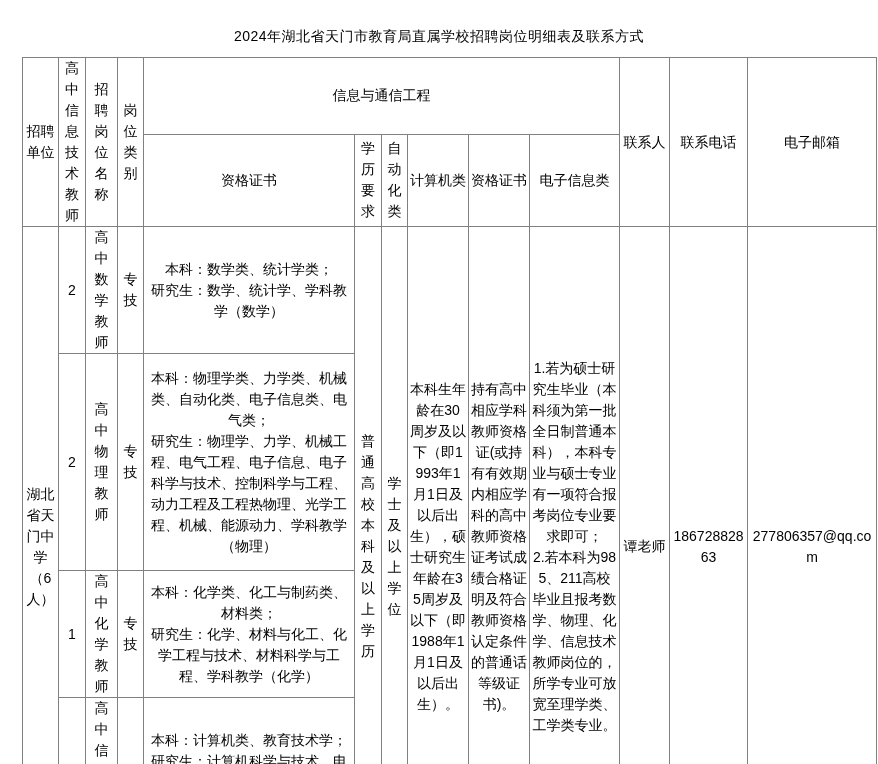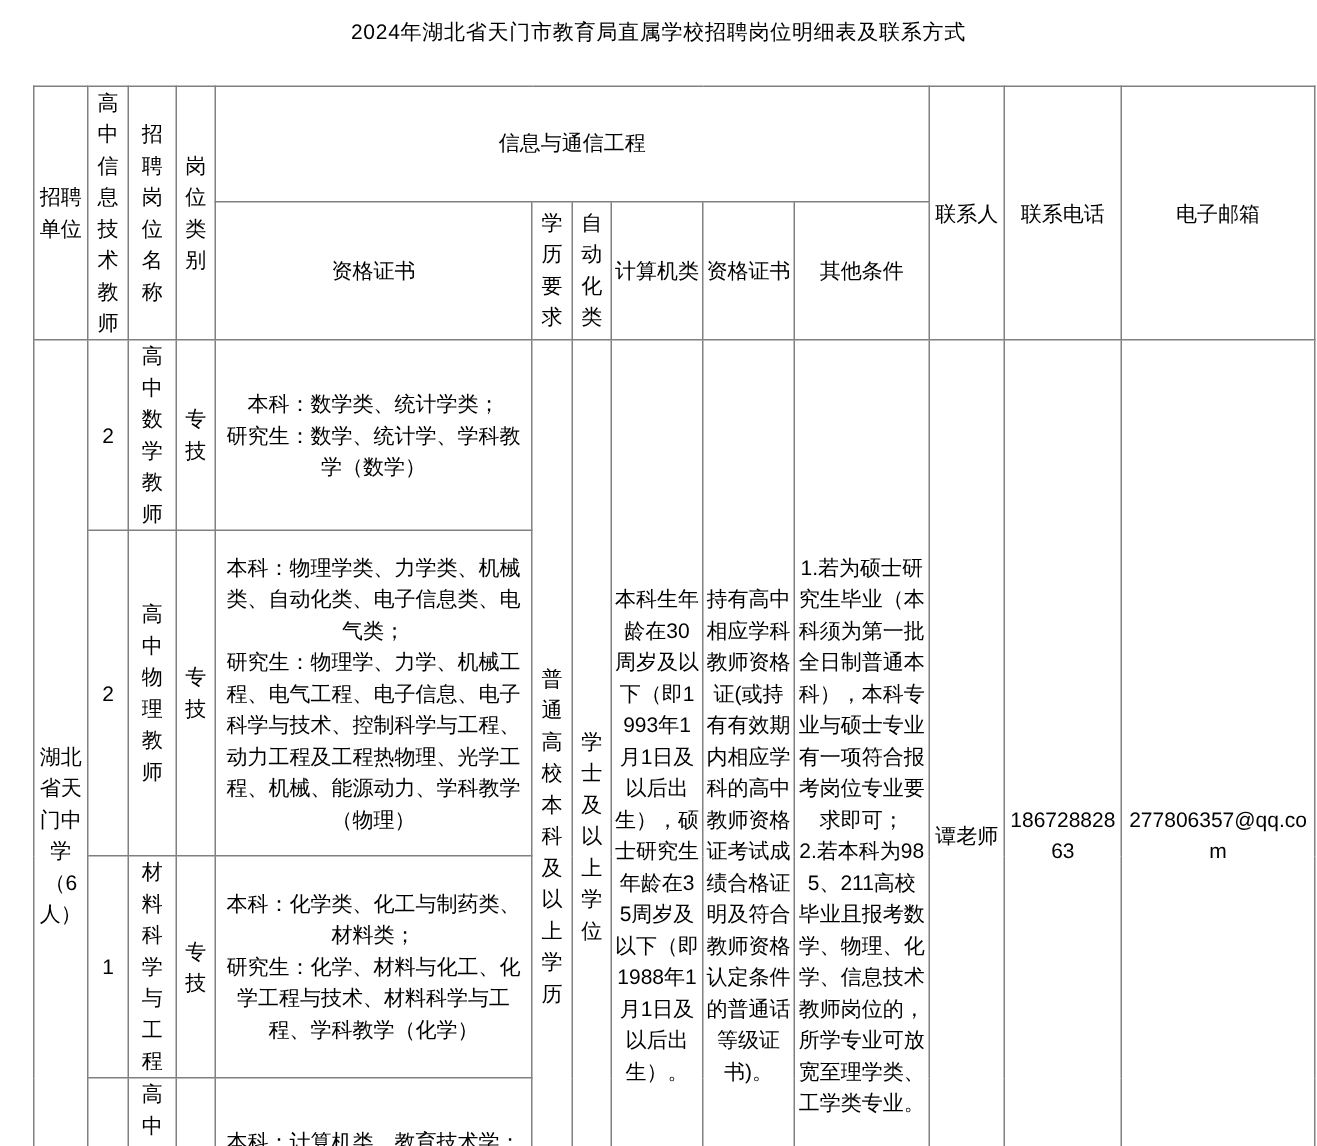--- a/index.html
+++ b/index.html
@@ -6,21 +6,21 @@
   body {
     width: 878px; height: 764px;
     overflow: hidden;
     background: #ffffff;
     color: #000000;
     font-family: "Liberation Sans", sans-serif;
   }
   .doc-title {
     height: 57px;
     box-sizing: border-box;
-    padding-top: 13px;
+    padding-top: 28px;
     text-align: center;
     font-size: 14px;
     letter-spacing: 0.5px;
   }
   table.recruit {
     border-collapse: collapse;
     table-layout: fixed;
     margin-left: 22px;
     width: 855px;
   }
@@ -81,21 +81,21 @@
     <td rowspan="2">联系电话</td>
     <td rowspan="2">电子邮箱</td>
   </tr>
 
   <tr class="hrow2">
     <td>资格证书</td>
     <td>学历要求</td>
     <td>自动化类</td>
     <td>计算机类</td>
     <td>资格证书</td>
-    <td>其他条件</td>
+    <td>电子信息类</td>
   </tr>
 
   <tr class="row-math">
     <td rowspan="4">湖北省天门中学（6人）</td>
     <td>2</td>
     <td>高中数学教师</td>
     <td>专技</td>
     <td>本科：数学类、统计学类；
 研究生：数学、统计学、学科教学（数学）</td>
     <td rowspan="4">普通高校本科及以上学历</td>
@@ -112,21 +112,21 @@
   <tr class="row-phys">
     <td>2</td>
     <td>高中物理教师</td>
     <td>专技</td>
     <td>本科：物理学类、力学类、机械类、自动化类、电子信息类、电气类；
 研究生：物理学、力学、机械工程、电气工程、电子信息、电子科学与技术、控制科学与工程、动力工程及工程热物理、光学工程、机械、能源动力、学科教学（物理）</td>
   </tr>
 
   <tr class="row-chem">
     <td>1</td>
-    <td>材料科学与工程</td>
+    <td>高中化学教师</td>
     <td>专技</td>
     <td>本科：化学类、化工与制药类、材料类；
 研究生：化学、材料与化工、化学工程与技术、材料科学与工程、学科教学（化学）</td>
   </tr>
 
   <tr class="row-it">
     <td>1</td>
     <td>高中信息技术教师</td>
     <td>专技</td>
     <td>本科：计算机类、教育技术学；

